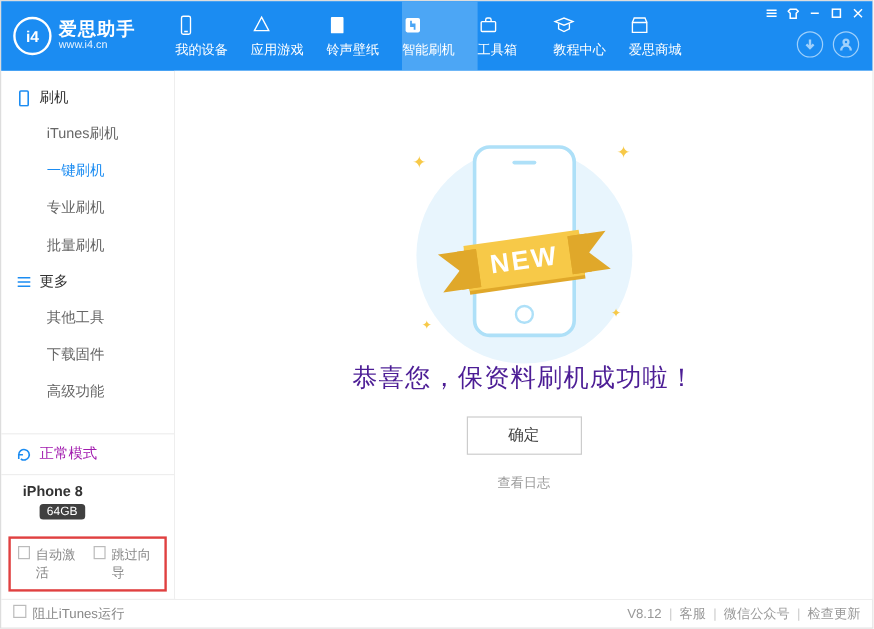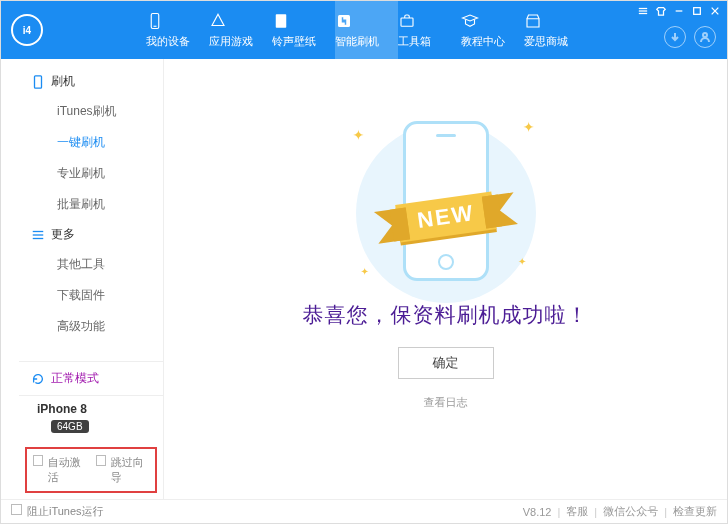--- a/index.html
+++ b/index.html
@@ -1,38 +1,38 @@
 <!DOCTYPE html>
 <html><head>
 <meta charset="utf-8">
 <style>
   * { box-sizing: border-box; margin: 0; padding: 0; font-family: "Microsoft YaHei", Arial, sans-serif; }
   body { width: 728px; height: 524px; overflow: hidden; background: #fff; }
   .window { width: 728px; height: 524px; display: flex; flex-direction: column; border: 1px solid #ddd; }
   .header { height: 58px; background: #1b8cf2; display: flex; align-items: stretch; color: #fff; }
   .brand { width: 145px; display: flex; align-items: center; padding-left: 10px; gap: 6px; }
-  .brand-logo { width: 32px; height: 32px; border: 2px solid #fff; border-radius: 50%; display: flex; align-items: center; justify-content: center; font-size: 10px; font-weight: bold; text-align: right; }
+  .brand-logo { width: 32px; height: 32px; border: 2px solid #fff; border-radius: 50%; display: flex; align-items: center; justify-content: center; font-size: 13px; font-weight: bold; text-align: right; }
   .brand-text { display: flex; flex-direction: column; line-height: 1.1; }
   .brand-title { font-size: 15px; font-weight: bold; letter-spacing: 1px; }
   .brand-sub { font-size: 9px; opacity: .9; }
   .nav { display: flex; flex: 1; }
   .nav-item { width: 63px; display: flex; flex-direction: column; align-items: flex-start; justify-content: center; font-size: 11px; gap: 4px; cursor: pointer; }
   .nav-item.active { background: #4ca6f5; }
   .nav-icon { width: 18px; height: 18px; display: flex; align-items: center; justify-content: center; }
   .nav-icon svg { width: 18px; height: 18px; stroke: #fff; fill: none; stroke-width: 1.5; }
   .nav-icon.fill svg { fill: #fff; stroke: none; }
   .header-right { display: flex; align-items: flex-start; padding: 4px 6px 0 0; gap: 6px; }
   .win-ctrl { display: flex; gap: 6px; }
   .win-btn { width: 12px; height: 12px; display: flex; align-items: center; justify-content: center; font-size: 10px; cursor: pointer; }
   .win-btn svg { width: 10px; height: 10px; stroke: #fff; fill: none; stroke-width: 1.5; }
   .header-circles { position: absolute; right: 12px; top: 26px; display: flex; gap: 8px; }
   .circle-btn { width: 22px; height: 22px; border: 1.5px solid #9fd0fb; border-radius: 50%; display: flex; align-items: center; justify-content: center; cursor: pointer; }
   .circle-btn svg { width: 12px; height: 12px; stroke: #9fd0fb; fill: none; stroke-width: 2; }
   .body { flex: 1; display: flex; min-height: 0; }
-  .sidebar { width: 145px; border-right: 1px solid #eee; display: flex; flex-direction: column; font-size: 12px; color: #555; margin-left: 18px; }
+  .sidebar { width: 145px; border-right: 1px solid #eee; display: flex; flex-direction: column; font-size: 12px; color: #555; }
   .side-scroll { flex: 1; overflow: hidden; padding-top: 8px; }
   .side-group { padding: 6px 12px; display: flex; align-items: center; gap: 6px; color: #333; }
   .side-group-icon { width: 14px; height: 14px; }
   .side-group-icon svg { width: 14px; height: 14px; stroke: #1b8cf2; fill: none; stroke-width: 1.5; }
   .side-item { padding: 7px 12px 7px 38px; cursor: pointer; color: #666; }
   .side-item.active { color: #1b8cf2; }
   .side-status { border-top: 1px solid #eee; padding: 8px 12px; display: flex; align-items: center; gap: 6px; color: #a21caf; }
   .side-status .dot { width: 14px; height: 14px; }
   .side-status .dot svg { width: 14px; height: 14px; }
   .storage-badge { background: #404040; color: #fff; font-size: 10px; padding: 1px 6px; border-radius: 3px; margin-left: 20px; margin-top: 4px; display: inline-block; }
@@ -59,20 +59,24 @@
   .footer-right { display: flex; gap: 6px; align-items: center; color: #999; }
   .footer-sep { color: #ccc; }
 </style>
 </head>
 <body>
 
 <div class="window">
   <div class="header">
     <div class="brand">
       <div class="brand-logo">i4</div>
+      <div class="brand-text">
+        <div class="brand-title">爱思助手</div>
+        <div class="brand-sub">www.i4.cn</div>
+      </div>
     </div>
     <div class="nav">
       <div class="nav-item">
         <span class="nav-icon">
             <svg viewBox="0 0 24 24">
               <rect x="7" y="2" width="10" height="20" rx="2"></rect>
               <line x1="10" y1="19" x2="14" y2="19"></line>
             </svg>
           </span>
         <span>我的设备</span>

